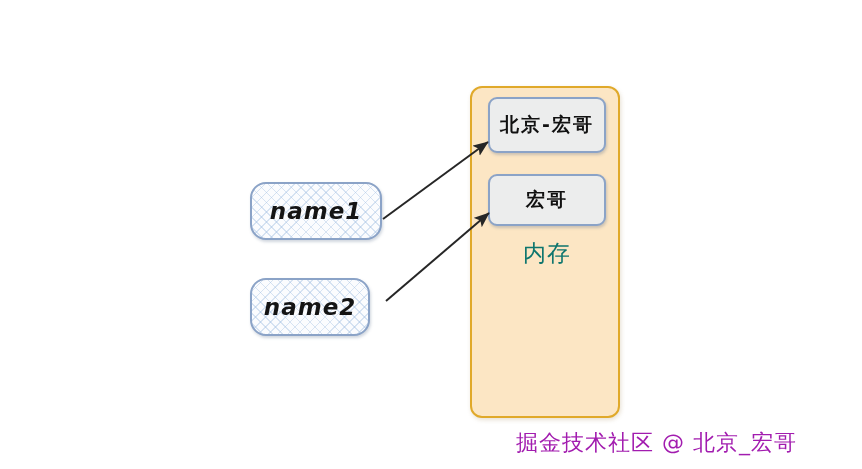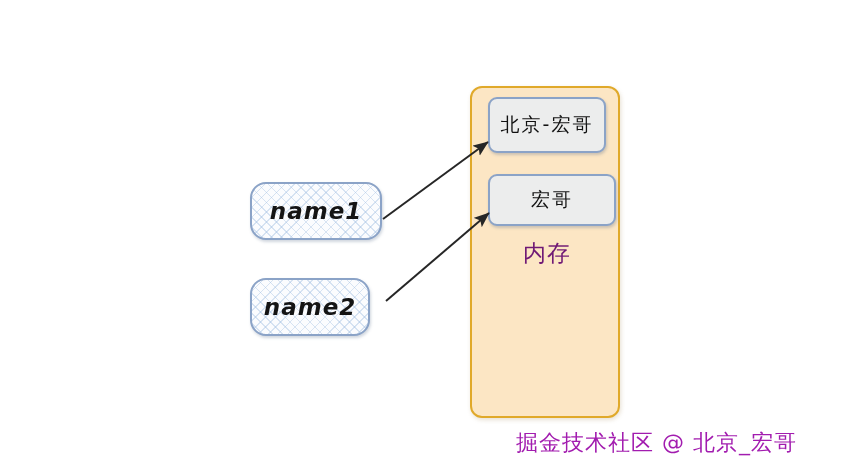--- a/index.html
+++ b/index.html
@@ -75,38 +75,38 @@
     border-radius: 9px;
     background: #eceded;
     display: flex;
     align-items: center;
     justify-content: center;
     box-sizing: border-box;
     box-shadow: 1px 2px 3px rgba(90,110,140,0.30);
   }
   .mem-slot-label {
     font-family: "DejaVu Sans", sans-serif;
-    font-weight: normal;
+    font-weight: bold;
     font-size: 19px;
     color: #111111;
     letter-spacing: 2px;
     white-space: nowrap;
   }
   #mem-slot-0 { left: 16px; top: 9px;  width: 118px; height: 56px; }
-  #mem-slot-1 { left: 16px; top: 86px; width: 128px; height: 52px; }
+  #mem-slot-1 { left: 16px; top: 86px; width: 118px; height: 52px; }
 
   #memory-caption {
     position: absolute;
     left: 0;
     top: 150px;
     width: 150px;
     text-align: center;
     font-family: "DejaVu Sans", sans-serif;
     font-size: 23px;
-    color: #701a75;
+    color: #0f766e;
     letter-spacing: 1px;
   }
 
   
   #arrow-layer {
     position: absolute;
     left: 0;
     top: 0;
     width: 862px;
     height: 469px;

